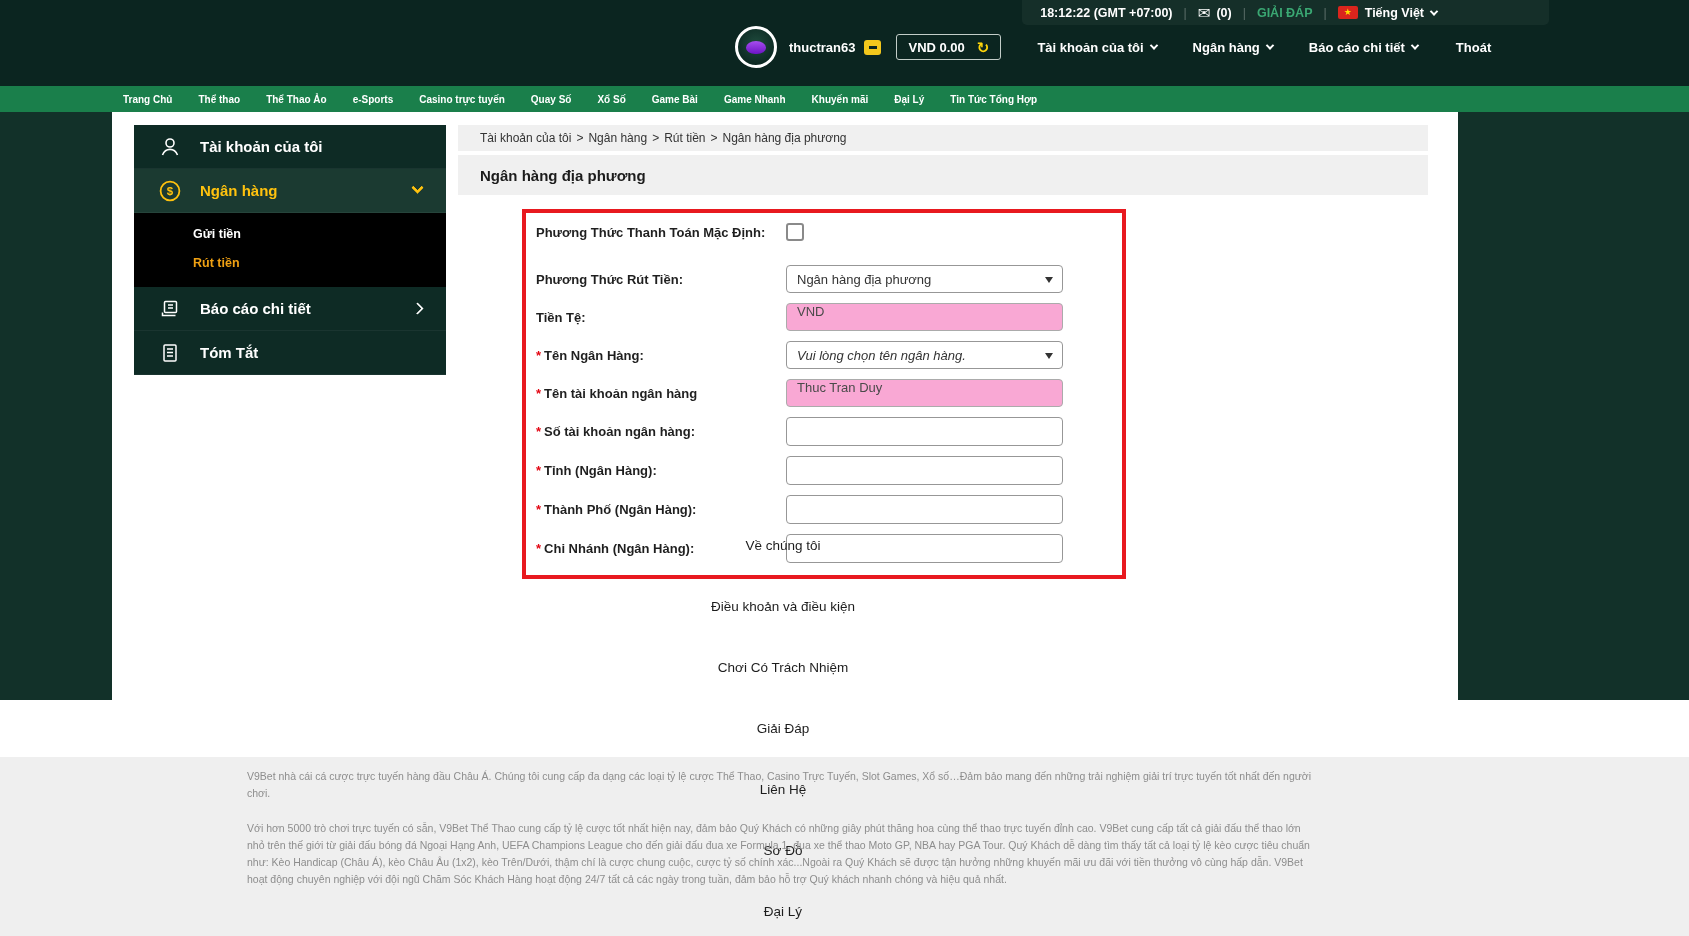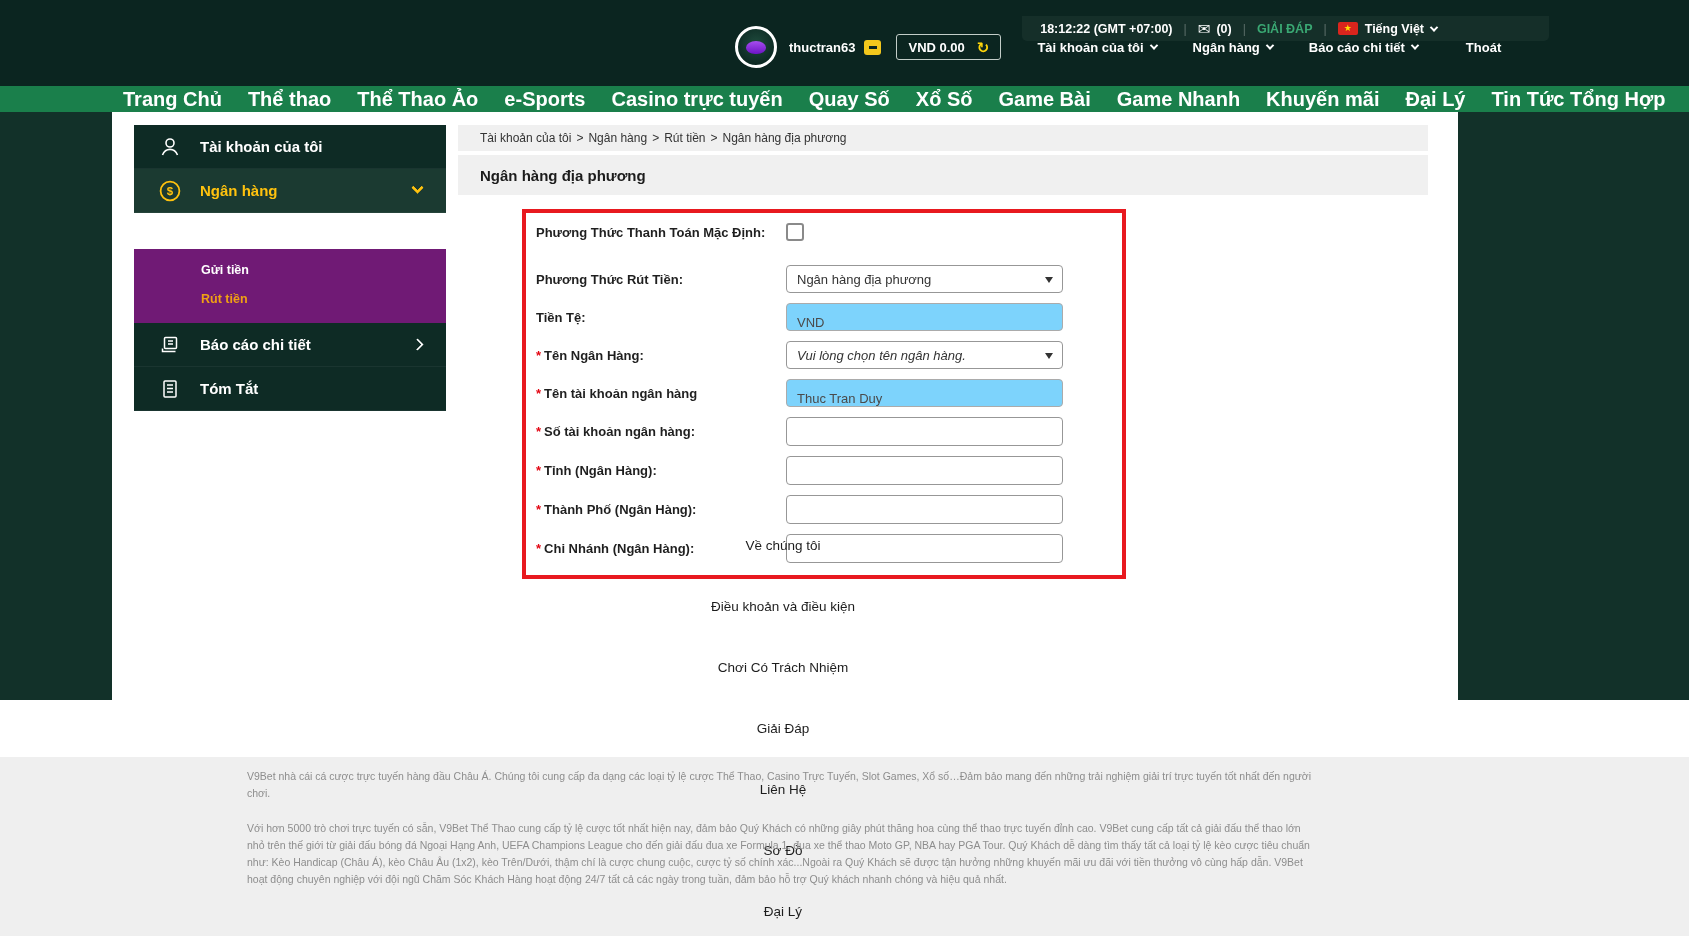--- a/index.html
+++ b/index.html
@@ -1,21 +1,21 @@
 <!DOCTYPE html>
 <html><head>
 <meta charset="utf-8">
 <style>
   * { margin:0; padding:0; box-sizing:border-box; }
   html,body { width:1689px; height:936px; overflow:hidden; }
   body { font-family:"Liberation Sans","DejaVu Sans",sans-serif; background:#fff; }
 
   
   .header { position:relative; height:86px; background:#0b2520; }
-  .topbox { position:absolute; top:16px; right:140px; height:25px; background:#152f29;
+  .topbox { position:absolute; top:0; right:140px; height:25px; background:#152f29;
             border-radius:0 0 5px 5px; display:flex; align-items:center;
             padding:0 112px 0 18px; color:#fff; font-size:12.5px; font-weight:bold; }
   .topbox .sep { color:rgba(255,255,255,0.28); margin:0 11px; font-weight:normal; }
   .mailwrap { display:flex; align-items:center; gap:6px; cursor:pointer; }
   .mail-ico { font-size:15px; line-height:1; }
   .faq { color:#3aa873; cursor:pointer; }
   .langwrap { display:flex; align-items:center; gap:7px; cursor:pointer; }
   .flag { display:inline-flex; align-items:center; justify-content:center;
           width:20px; height:13px; background:#da251d; border-radius:2px;
           color:#ffde00; font-size:9px; line-height:1; }
@@ -31,46 +31,46 @@
   .hidebal { margin-left:9px; width:17px; height:15px; background:#f3c71c; border-radius:3px;
              display:flex; align-items:center; justify-content:center; cursor:pointer; }
   .hidebal i { display:block; width:8px; height:3px; background:#0b2520; }
   .balbox { margin-left:15px; display:flex; align-items:center; gap:12px; background:#0b2520;
             border:1px solid #c3cdc8; border-radius:3px; padding:3px 11px; height:26px; }
   .balval { font-size:13px; font-weight:bold; }
   .refresh { color:#ffd60a; font-size:15px; font-weight:bold; line-height:1; cursor:pointer; }
   .umenu { display:flex; align-items:center; gap:7px; font-size:13px; font-weight:bold;
            margin-left:36px; cursor:pointer; }
   .umenu:first-of-type { margin-left:46px; }
-  .logout { margin-left:48px; font-size:13px; font-weight:bold; cursor:pointer; }
+  .logout { margin-left:38px; font-size:13px; font-weight:bold; cursor:pointer; }
 
   
   .mainnav { height:26px; background:#1a7f4b; display:flex; align-items:center;
              padding-left:123px; gap:26px; }
-  .mainnav a { color:#fff; font-size:20px; font-weight:bold; text-decoration:none;
+  .mainnav a { color:#fff; font-size:10px; font-weight:bold; text-decoration:none;
                white-space:nowrap; cursor:pointer; }
 
   
   .main { display:flex; height:588px; }
   .spacer-l { width:112px; background:#123129; }
   .spacer-r { width:231px; background:#123129; }
   .card { width:1346px; background:#fff; display:flex; }
 
   
   .sidebar { margin:13px 0 0 22px; width:312px; align-self:flex-start; }
   .sb-item { height:44px; display:flex; align-items:center; padding:0 24px;
              background:#0e2b25; color:#fff; font-weight:bold; font-size:15px;
              border-bottom:1px solid rgba(255,255,255,0.05); cursor:pointer; }
   .sb-item .ico { width:24px; margin-right:18px; display:flex; justify-content:center; }
   .sb-item.active { background:#1b3a31; color:#ffc20e; }
   .sb-chev { margin-left:auto; width:9px; height:9px; border-right:3px solid currentColor;
              border-bottom:3px solid currentColor; border-radius:1px; }
   .sb-chev.down { transform:rotate(45deg) translate(-2px,-2px); }
   .sb-chev.right { transform:rotate(-45deg); border-width:2px; }
-  .submenu { background:#701a75; padding:7px 12px 9px;margin-top:36px; }
+  .submenu { background:#000000; padding:7px 4px 9px; }
   .submenu div { height:29px; line-height:29px; padding-left:55px; color:#fff;
                  font-weight:bold; font-size:12.5px; cursor:pointer; }
   .submenu div.active { color:#f0a113; }
 
   
   .content { margin-left:12px; width:970px; }
   .breadcrumb { margin-top:13px; height:26px; background:#f0f0f0; display:flex;
                 align-items:center; padding-left:22px; font-size:12px; color:#333; gap:5px; }
   .breadcrumb span { cursor:default; }
   .breadcrumb .lnk { cursor:pointer; }
@@ -88,21 +88,21 @@
   .checkbox { width:18px; height:18px; border:2px solid #8a8a8a; border-radius:3px;
               background:#fff; cursor:pointer; }
   .fselect { position:relative; width:277px; height:28px; border:1px solid #979797;
              border-radius:4px; background:#fff; display:flex; align-items:center;
              padding:0 24px 0 10px; font-size:13px; color:#333; cursor:pointer; }
   .fselect .caret { position:absolute; right:9px; top:11px; width:0; height:0;
                     border-left:4px solid transparent; border-right:4px solid transparent;
                     border-top:6px solid #333; }
   .italic { font-style:italic; }
   .fdisabled { width:277px; height:28px; border:1px solid #ababab; border-radius:4px;
-               background:#7dd3fc; display:flex; align-items:flex-end; padding:0 10px;
+               background:#f9a8d4; display:flex; align-items:flex-start; padding:0 10px;
                font-size:13px; color:#4a4a4a; }
   .finput { width:277px; height:29px; border:1px solid #979797; border-radius:4px;
             padding:0 9px; font-size:13px; color:#333; outline:none; }
   .btnrow { margin-top:40px; display:flex; justify-content:center; }
   .submitbtn { width:277px; height:30px; background:#143c10; color:#fff; font-weight:bold;
                font-size:13.5px; border:none; border-radius:4px; cursor:pointer;
                font-family:inherit; }
 
   
   .footer-top { height:57px; background:#fff; }

